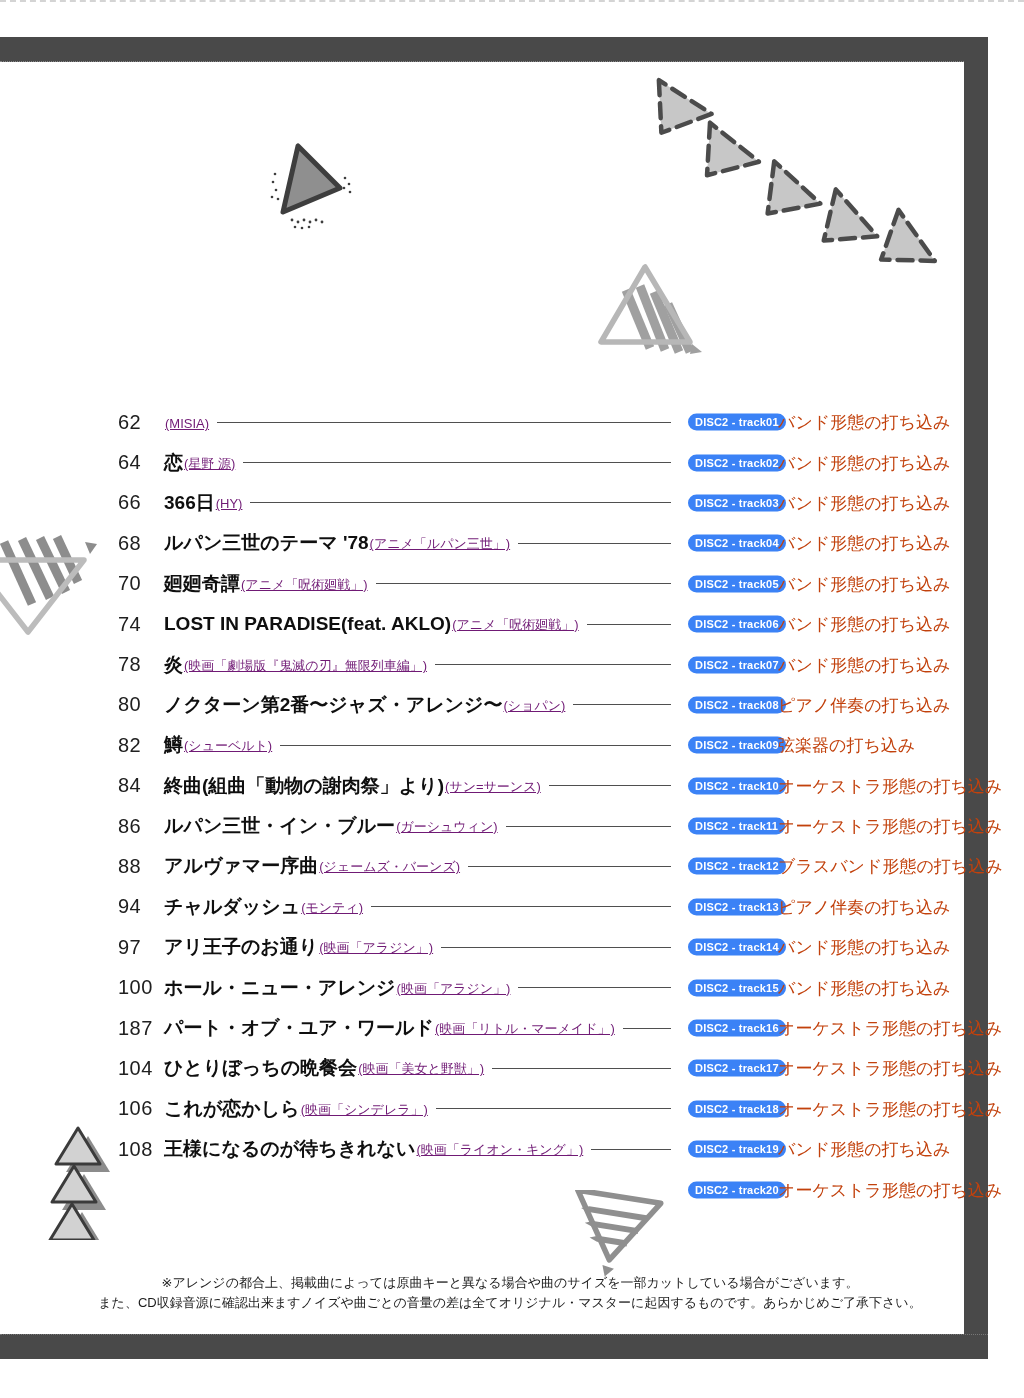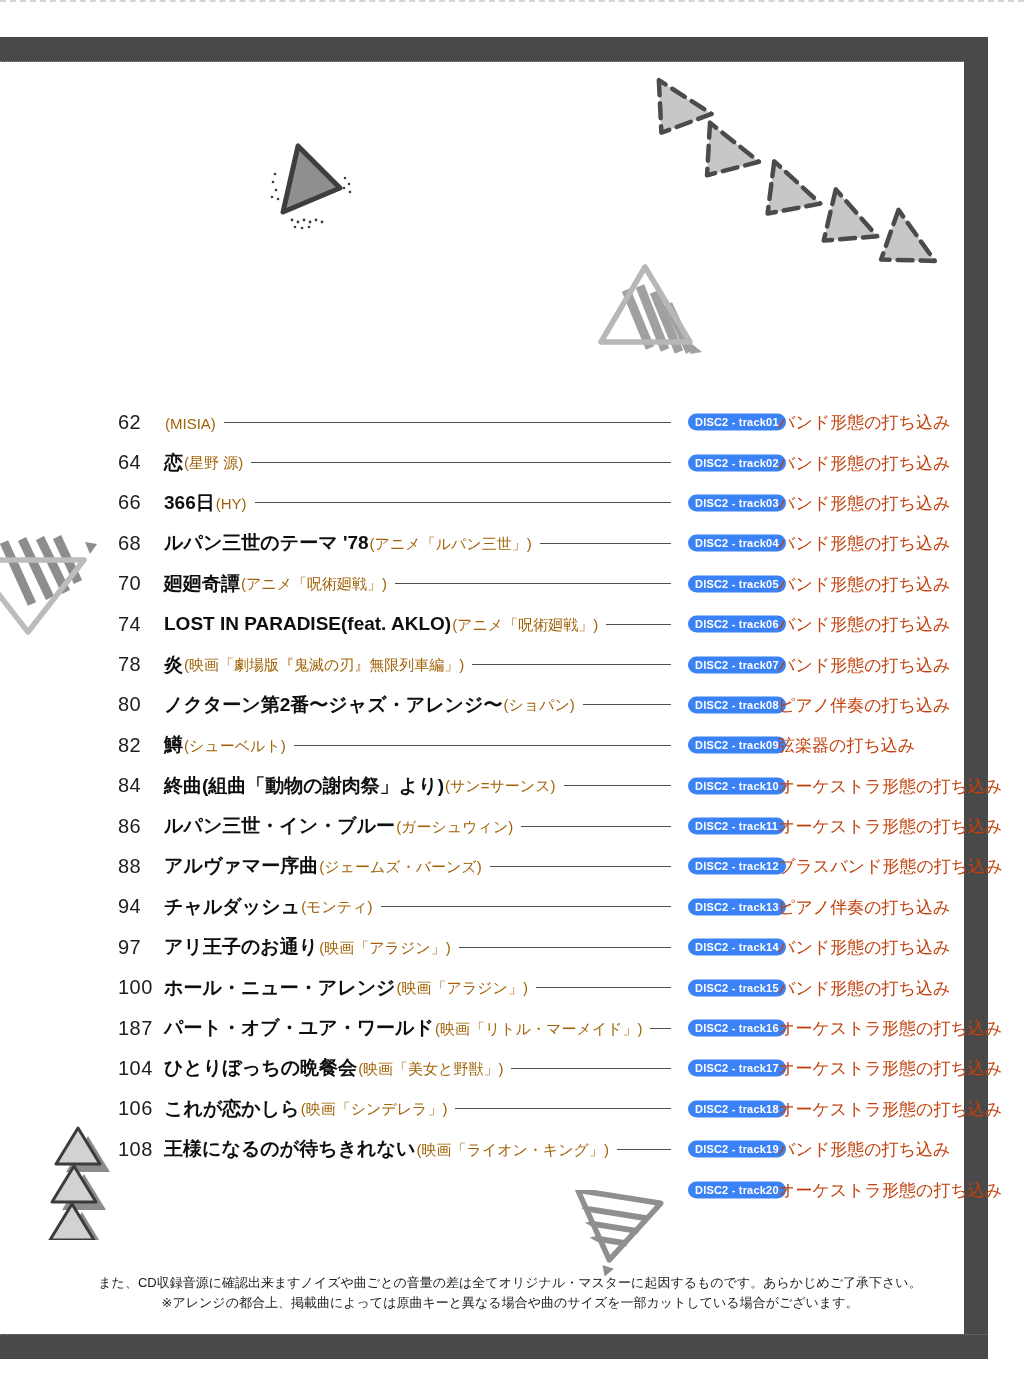--- a/index.html
+++ b/index.html
@@ -15,21 +15,21 @@
   .frame-top    { left:0; top:37px; width:988px; height:24px; border-bottom:1px dotted rgba(255,255,255,.35); }
   .frame-right  { left:964px; top:37px; width:24px; height:1321px; }
   .frame-bottom { left:0; top:1334px; width:988px; height:24px; border-top:1px dotted rgba(255,255,255,.25); }
 
   
   #toc { position:absolute; left:118px; top:402px; width:846px; }
   .row { position:relative; height:40.4px; }
   .rowmain { display:flex; align-items:center; width:560px; height:100%; }
   .num { width:46px; flex:none; font-size:20px; color:#202020; letter-spacing:.5px; }
   .title { font-size:19px; font-weight:700; color:#0f0f0f; white-space:nowrap; }
-  .subtitle { font-size:15px; color:#a16207; white-space:nowrap; margin-left:1px; padding-top:2px; }
+  .subtitle { font-size:13px; color:#701a75; white-space:nowrap; margin-left:1px; padding-top:2px;text-decoration:underline; }
   .leader { flex:1 1 auto; min-width:8px; height:0; border-top:1.5px solid #4f4f4f; margin:0 7px 0 8px; }
   .badge {
     position:absolute; left:570px; top:50%; transform:translateY(-50%);
     background:#3b82f6; color:#ffffff; font-size:11px; font-weight:700;
     padding:2px 7px 3px; border-radius:9px; white-space:nowrap; letter-spacing:.2px;
   }
   .note { position:absolute; left:660px; top:50%; transform:translateY(-50%);
     font-size:17px; color:#c2410c; white-space:nowrap; }
 
   
@@ -316,17 +316,17 @@
       <span class="badge">DISC2 - track19</span>
       <span class="note">バンド形態の打ち込み</span>
     </div>
       <div class="row">
       <span class="badge">DISC2 - track20</span>
       <span class="note">オーケストラ形態の打ち込み</span>
     </div>
     </div>
 
   <div id="footer">
+    <div>※アレンジの都合上、掲載曲によっては原曲キーと異なる場合や曲のサイズを一部カットしている場合がございます。</div>
     <div>また、CD収録音源に確認出来ますノイズや曲ごとの音量の差は全てオリジナル・マスターに起因するものです。あらかじめご了承下さい。</div>
-    <div>※アレンジの都合上、掲載曲によっては原曲キーと異なる場合や曲のサイズを一部カットしている場合がございます。</div>
   </div>
 
 </div>
 
 </body></html>

